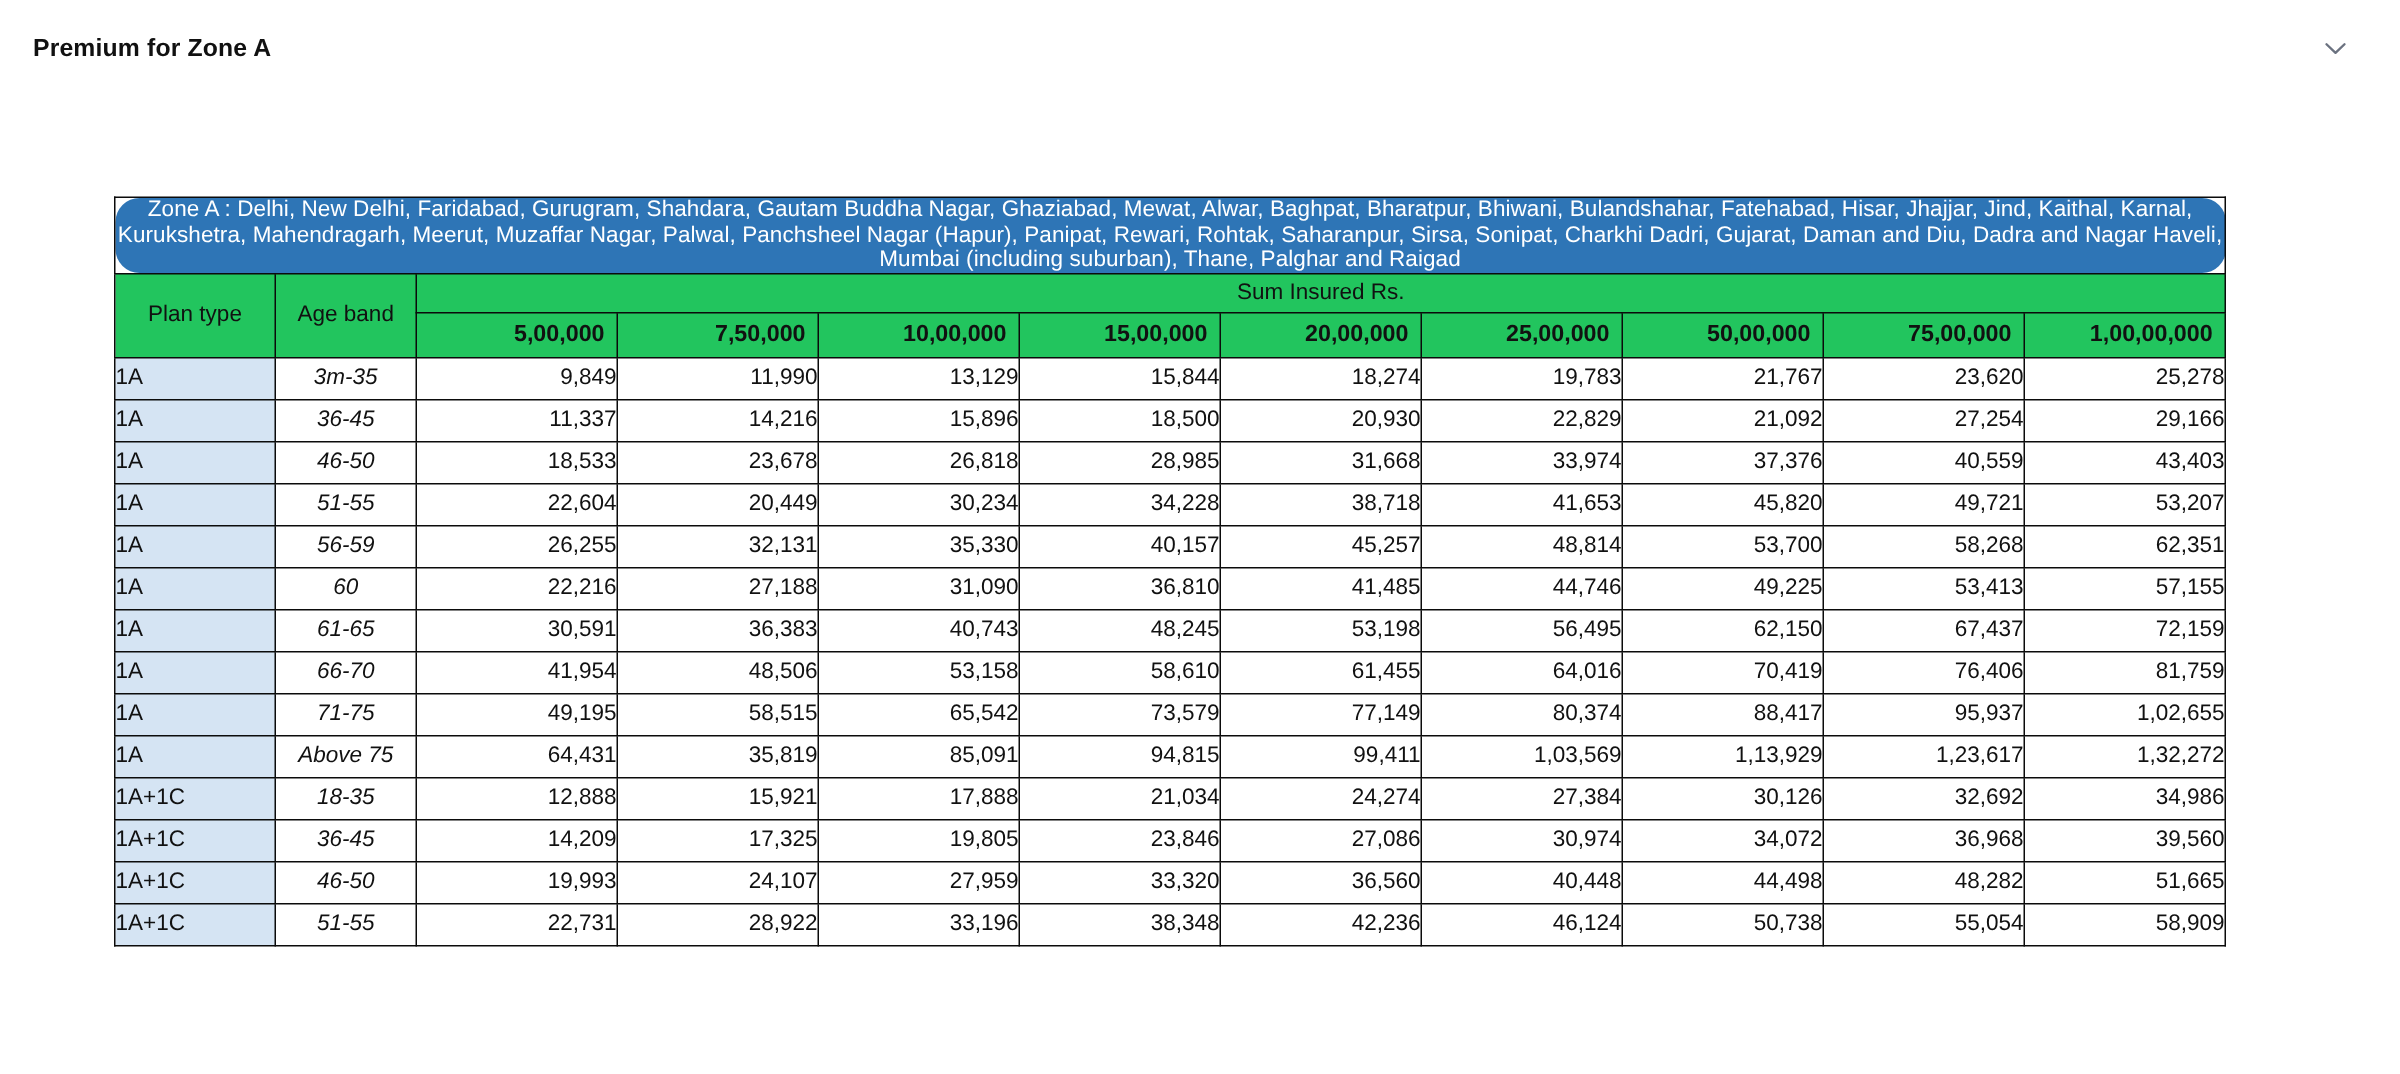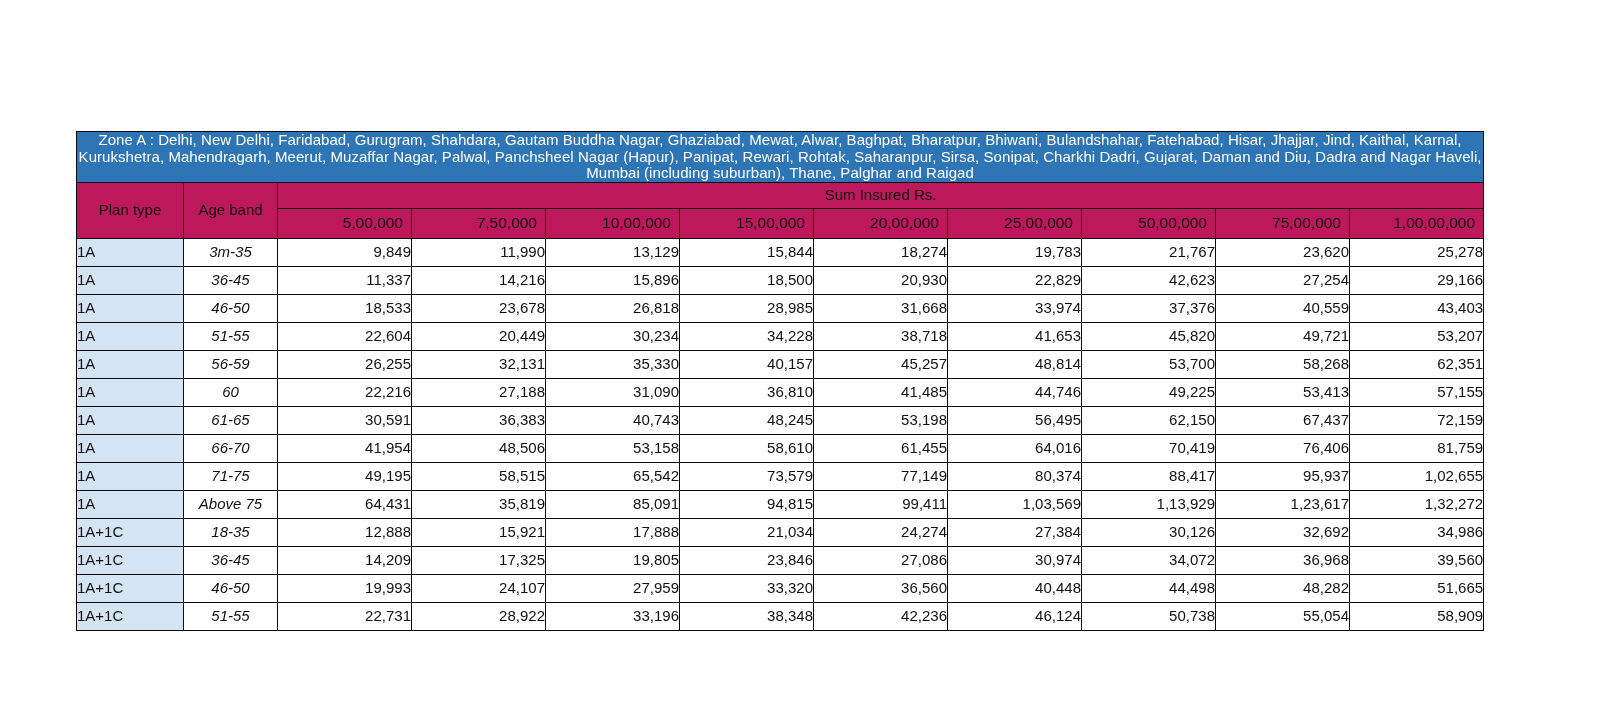--- a/index.html
+++ b/index.html
@@ -96,40 +96,42 @@
   
   .zone-banner {
     background: #2e75b6;
     color: #ffffff;
     font-size: 17px;
     font-weight: bold;
     text-align: center;
     line-height: 1.58;
     padding: 9px 14px 10px 14px;
     letter-spacing: 0.05px;
+    border-radius: 16px;
   }
 
   
   .hdr-cell {
-    background: #be185d;
+    background: #22c55e;
     text-align: center;
     vertical-align: middle;
     font-size: 15.5px;
     height: 56px;
     padding: 0 4px;
   }
   .hdr-cell.sum-label {
     height: 26px;
     font-size: 15px;
   }
   .hdr-cell.si-val {
     height: 30px;
     text-align: right;
     padding-right: 8px;
     font-size: 15.5px;
+    font-weight: bold;
   }
 
   
   tbody tr { height: 28px; }
 
   td.plan {
     background: #d5e4f3;
     text-align: left;
     padding-left: 6px;
     font-size: 15.5px;
@@ -155,20 +157,30 @@
   col.c-age  { width: 94px; }
   col.c-val  { width: 134px; }
   col.c-val-last { width: 134px; }
 </style>
 </head>
 <body>
 
 <div class="page">
   <div class="card-shell"></div>
 
+  <div class="header">
+    <div class="page-title">Premium for Zone A</div>
+    <button class="chevron-btn">
+      <span>
+        <svg width="22" height="22" viewBox="0 0 22 22" aria-hidden="true">
+          <path d="M5 8.5 L11 14.2 L17 8.5" fill="none" stroke="#6b7280" stroke-width="1.6" stroke-linecap="round" stroke-linejoin="round"></path>
+        </svg>
+      </span>
+    </button>
+  </div>
 
   <div class="table-wrap">
     <table class="premium">
       <colgroup>
         <col class="c-plan">
           <col class="c-age">
         <col class="c-val">
           <col class="c-val">
           <col class="c-val">
           <col class="c-val">
@@ -217,21 +229,21 @@
           </tr>
           <tr>
             <td class="plan">1A</td>
             <td class="age">36-45</td>
             <td class="val">11,337</td>
             <td class="val">14,216</td>
             <td class="val">15,896</td>
             <td class="val">18,500</td>
             <td class="val">20,930</td>
             <td class="val">22,829</td>
-            <td class="val">42,623</td>
+            <td class="val">21,092</td>
             <td class="val">27,254</td>
             <td class="val">29,166</td>
           </tr>
           <tr>
             <td class="plan">1A</td>
             <td class="age">46-50</td>
             <td class="val">18,533</td>
             <td class="val">23,678</td>
             <td class="val">26,818</td>
             <td class="val">28,985</td>

